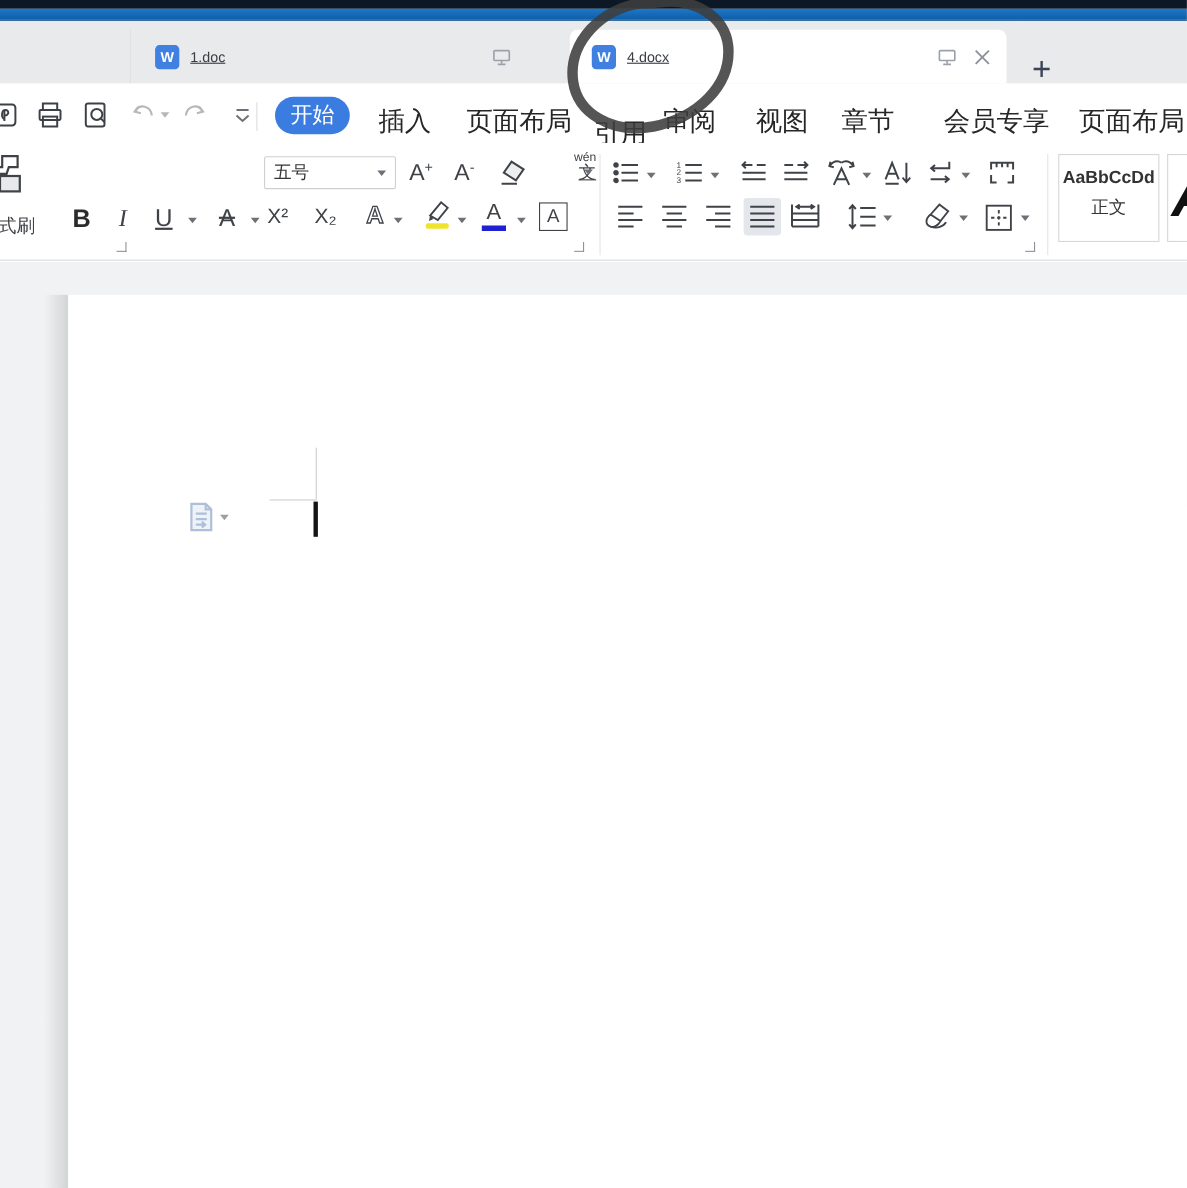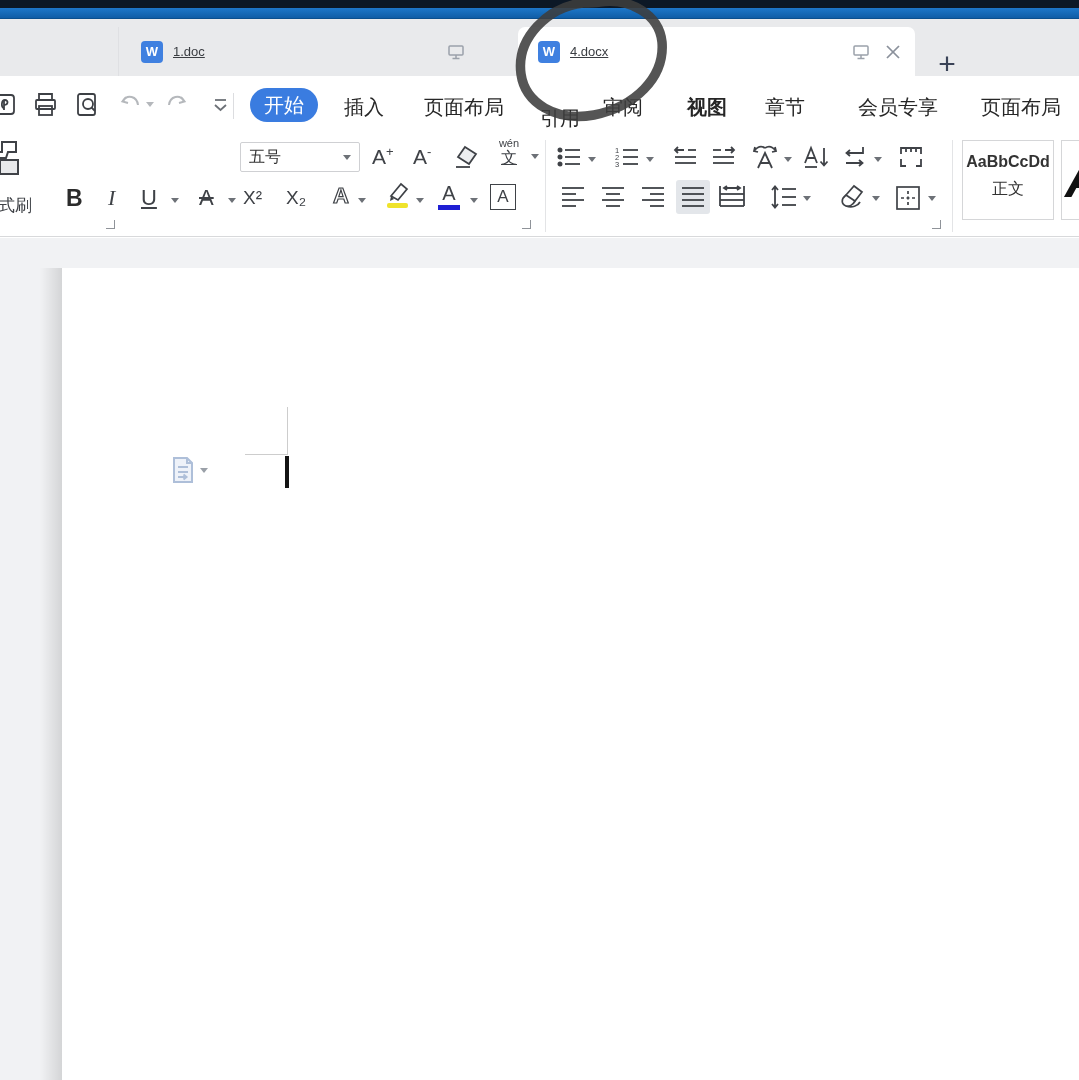--- a/index.html
+++ b/index.html
@@ -26,21 +26,21 @@
   .tab-label { font-size:13px; color:#3a3d42; margin-left:10px;text-decoration:underline; }
   .tab .spacer { flex:1; }
   .monitor-ic, .close-ic { width:20px; height:20px; flex:none; }
   .plus-btn { left:930px; top:27px; width:34px; height:38px; font-size:30px; font-weight:300;
     color:#3a4357; text-align:center; line-height:36px; }
 
   
   .menubar { left:0; top:76px; width:1079px; height:54px; background:#fff; }
   .qa-ic { top:15px; width:27px; height:27px; }
   .qa-sep { left:233px; top:17px; width:1px; height:26px; background:#dcdde0; }
-  .menu-item { top:18px; font-size:20px; color:#262626; white-space:nowrap; }
+  .menu-item { top:18px; font-size:24px; color:#262626; white-space:nowrap; }
   .menu-pill { left:250px; top:12px; width:68px; height:34px; border-radius:17px;
     background:#3a7ce0; color:#fff; font-size:20px; text-align:center; line-height:34px; }
 
   
   .ribbon { left:0; top:130px; width:1079px; height:107px; background:#fff;
     border-bottom:1px solid #d8d9db; }
   .rb-ic { width:27px; height:27px; }
   .caret { display:inline-block; width:0; height:0; border-left:4px solid transparent;
     border-right:4px solid transparent; border-top:5px solid #6d7177; }
   .combo { top:12px; height:30px; border:1px solid #cfd0d3; border-radius:2px; background:#fff;
@@ -178,21 +178,21 @@
           </g>
         </svg>
     </div>
     <div class="abs qa-sep"></div>
 
     <div class="abs menu-pill">开始</div>
     <div class="abs menu-item" style="left:344px;">插入</div>
     <div class="abs menu-item" style="left:424px;">页面布局</div>
     <div class="abs menu-item" style="left:540px;margin-top:11px;">引用</div>
     <div class="abs menu-item" style="left:603px;">审阅</div>
-    <div class="abs menu-item" style="left:687px;font-weight:bold;">视图</div>
+    <div class="abs menu-item" style="left:687px;">视图</div>
     <div class="abs menu-item" style="left:765px;">章节</div>
     <div class="abs menu-item" style="left:858px;">会员专享</div>
     <div class="abs menu-item" style="left:981px;">页面布局</div>
   </div>
 
   <div class="abs ribbon">
 
     <div class="abs" style="left:-8px; top:8px;">
       <svg class="ic" width="34" height="44" viewBox="0 0 34 44">
           <g fill="none" stroke="#3f4247" stroke-width="2">
@@ -217,21 +217,21 @@
 
     <div class="abs" style="left:452px; top:14px;">
       <svg class="ic" width="28" height="28" viewBox="0 0 28 28">
           <g fill="none" stroke="#3f4247" stroke-width="1.8">
             <path d="M13 3 L24 10 L17 20 L6 13 Z" fill="#eceef0"></path>
             <line x1="4" y1="23" x2="18" y2="23"></line>
           </g>
         </svg>
     </div>
 
-    <div class="abs" style="left:494px; top:8px; width:30px; text-align:center;">
+    <div class="abs" style="left:512px; top:8px; width:30px; text-align:right;">
       <div style="font-size:11px; color:#3f4247; line-height:11px;">wén</div>
       <div style="font-size:16px; color:#3f4247; line-height:18px; text-decoration:underline;">文</div>
     </div>
     <div class="abs caret" style="left:531px; top:24px;"></div>
 
     <div class="abs glyph-btn" style="left:66px; top:55px; font-weight:bold; font-size:23px; color:#2b2b2b;">B</div>
     <div class="abs glyph-btn" style="left:108px; top:55px; font-style:italic; font-size:22px; font-family:'Liberation Serif',serif;">I</div>
     <div class="abs glyph-btn" style="left:141px; top:55px; text-decoration:underline; font-size:22px;">U</div>
     <div class="abs caret" style="left:171px; top:68px;"></div>
     <div class="abs glyph-btn" style="left:199px; top:55px; text-decoration:line-through; font-size:22px;">A</div>

